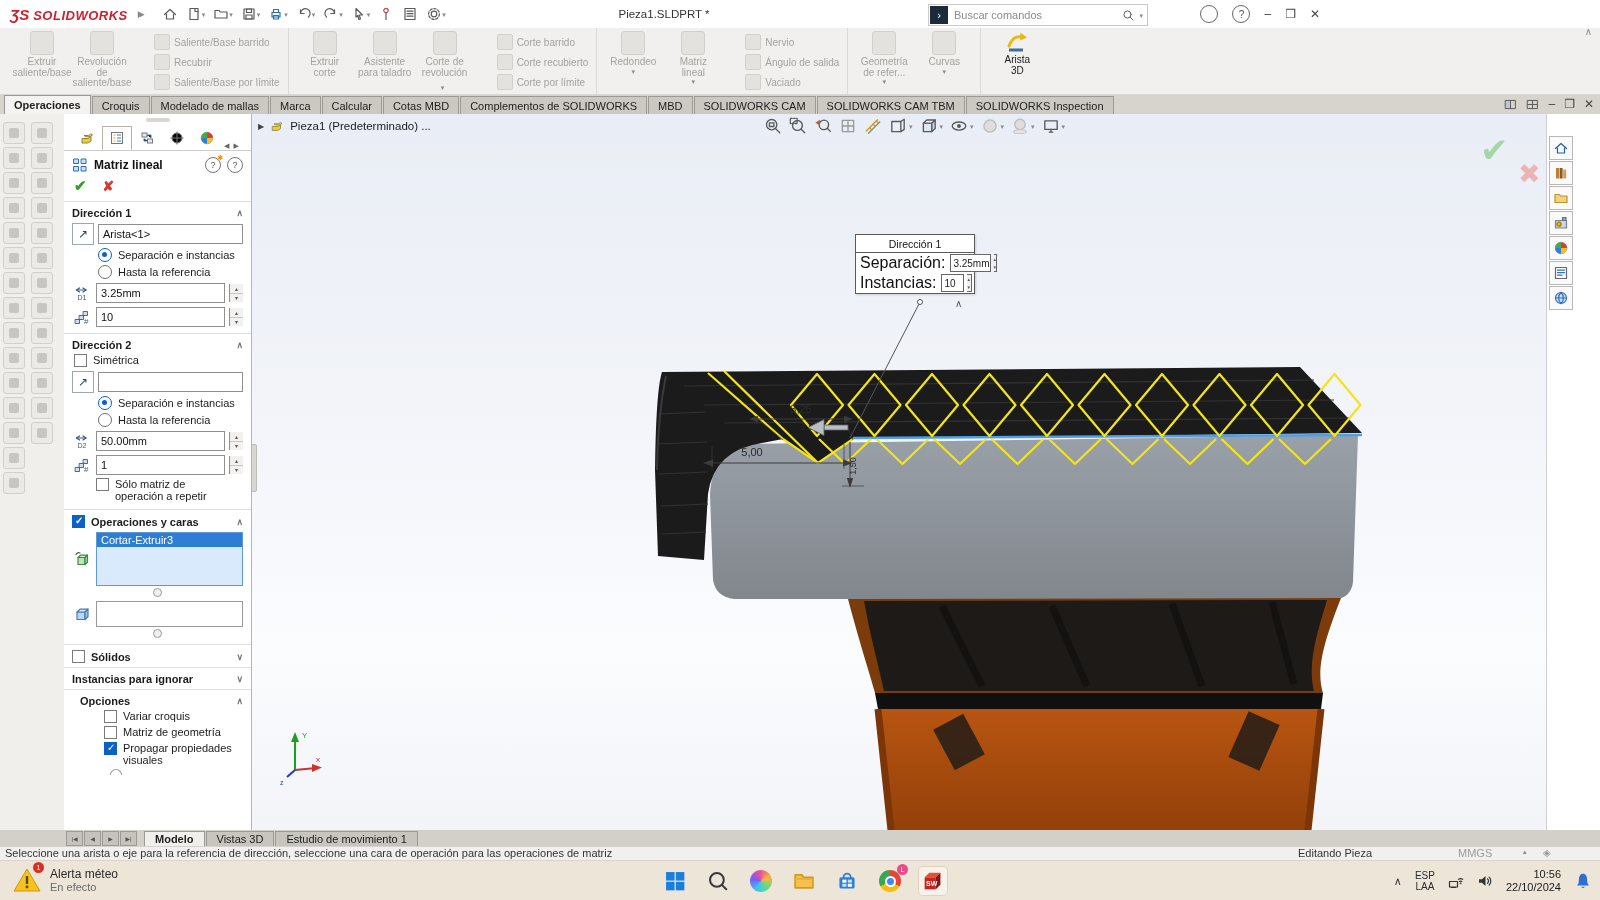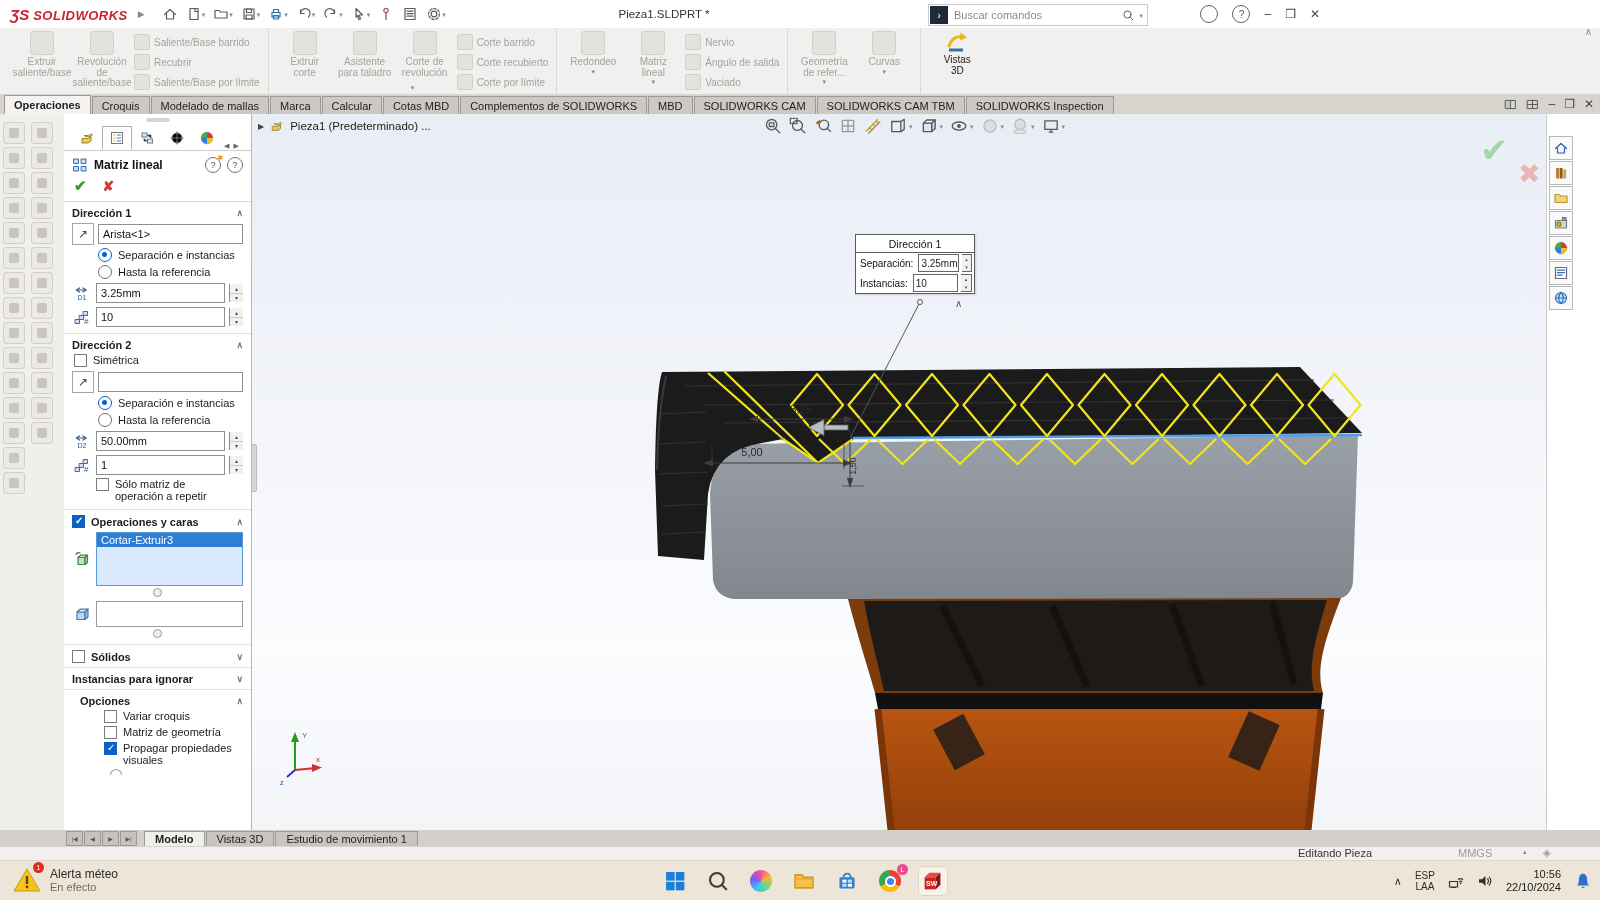--- a/index.html
+++ b/index.html
@@ -28,21 +28,21 @@
   .winbtn{font-size:12px;color:#444;}
 
   
   #ribbon{position:absolute;left:0;top:28px;width:1600px;height:67px;background:#f1f0ee;border-bottom:1px solid #d9d7d4;display:flex;align-items:stretch;padding-left:6px;box-sizing:border-box;}
   .rgroup{display:flex;align-items:flex-start;padding:3px 6px 0 6px;position:relative;}
   .rgroup + .rgroup{border-left:1px solid #dcdad6;}
   .rbig{width:58px;display:flex;flex-direction:column;align-items:center;margin:0 1px;}
   .rbig .ph{width:22px;height:22px;border-radius:3px;background:#e4e2de;border:1px solid #d3d0cb;margin-bottom:2px;}
   .rlabel{font-size:10px;line-height:10.5px;color:#a4a29e;text-align:center;white-space:pre-line;}
   .rsmallcol{display:flex;flex-direction:column;justify-content:flex-start;margin:1px 2px;}
-  .rsmall{display:flex;align-items:center;height:20px;gap:4px;}
+  .rsmall{display:flex;align-items:center;height:20px;gap:4px;margin-left:20px;}
   .ph-s{width:14px;height:14px;border-radius:2px;background:#e4e2de;border:1px solid #d3d0cb;flex:0 0 auto;}
   .rsmall span.lbl{font-size:10px;color:#a4a29e;white-space:nowrap;}
   .center-dd{position:absolute;bottom:3px;left:50%;transform:translateX(-50%);}
   .rlabel.en{color:#1c1c1c;}
   #ribbon-collapse{position:absolute;right:8px;top:26px;font-size:10px;color:#8a8a8a;}
 
   
   #tabstrip{position:absolute;left:0;top:95px;width:1600px;height:19px;background:#d7d4ce;display:flex;align-items:flex-end;padding-left:4px;box-sizing:border-box;}
   .ctab{height:17px;display:flex;align-items:center;padding:0 9px;font-size:11px;color:#222;background:#ccc9c3;border:1px solid #9d9a95;border-bottom:none;margin-right:1px;}
   .ctab.active{background:#f4f3f1;font-weight:bold;height:18px;}
@@ -95,21 +95,21 @@
   
   #viewport{position:absolute;left:252px;top:114px;width:1294px;height:716px;overflow:hidden;
             background:linear-gradient(180deg,#e9edf5 0%,#f3f5fa 45%,#fbfcfe 75%,#f2f4f8 100%);}
   #tree-flyout{position:absolute;left:6px;top:5px;display:flex;align-items:center;gap:6px;font-size:11.5px;color:#222;}
   #tree-flyout .tri{font-size:8px;color:#444;}
   #headsup{position:absolute;left:512px;top:3px;display:flex;align-items:center;gap:7px;}
   .hu{display:flex;align-items:center;gap:2px;}
   #callout{position:absolute;left:603px;top:120px;width:118px;background:#fff;border:1px solid #5a5a5a;box-shadow:1px 1px 2px rgba(0,0,0,.15);}
   #callout .hd{height:17px;display:flex;align-items:center;justify-content:center;font-size:10.5px;color:#111;border-bottom:1px solid #5a5a5a;}
   #callout .row{display:flex;align-items:center;height:20px;padding:0 2px 0 4px;gap:3px;}
-  #callout .lb{font-size:10px;color:#111;flex:1;padding-right:2px;}
+  #callout .lb{font-size:16px;color:#111;flex:1;padding-right:2px;}
   #callout .vf{width:44px;height:16px;border:1px solid #666;display:flex;align-items:center;padding-left:2px;font-size:10px;background:#fff;}
   #callout .sp{width:11px;height:16px;border:1px solid #666;border-left:none;display:flex;flex-direction:column;}
   #callout .sp b{flex:1;display:flex;align-items:center;justify-content:center;font-size:5px;color:#555;background:#f2f1ef;font-weight:normal;}
   #callout-chev{position:absolute;left:703px;top:184px;font-size:10px;color:#555;}
   #confirm-check{position:absolute;left:1228px;top:16px;font-size:34px;color:#8ecf8e;opacity:.75;}
   #confirm-x{position:absolute;left:1266px;top:44px;font-size:27px;color:#eba6a6;opacity:.8;}
   #vp-splitter{position:absolute;left:-2px;top:330px;width:5px;height:46px;background:#d9d7d3;border:1px solid #bebcb8;border-radius:2px;}
 
   
   #taskpane{position:absolute;left:1546px;top:114px;width:54px;height:716px;background:#fff;border-left:1px solid #cfcfcf;box-sizing:border-box;}
@@ -354,21 +354,21 @@
       </div>
       <div class="rgroup">
         <div class="rbig">
           <span class="ic">
             <svg width="24" height="24" viewBox="0 0 24 24">
               <path d="M4,15 Q8,4 17,6" stroke="#e8b90f" stroke-width="3" fill="none"></path>
               <path d="M15.5,1.5 L22,6.5 L15,9.5 Z" fill="#e8b90f" stroke="none"></path>
               <rect x="4" y="17.5" width="14" height="3" fill="#3a6ea5" stroke="none"></rect>
             </svg>
           </span>
-          <div class="rlabel en">Vistas
+          <div class="rlabel en">Arista
 3D</div>
         </div>
       </div>
     </div>
   <span id="ribbon-collapse">∧</span>
 
   <div id="tabstrip">
       <div class="ctab active">Operaciones</div>
       <div class="ctab">Croquis</div>
       <div class="ctab">Modelado de mallas</div>
@@ -1030,20 +1030,21 @@
     <span class="navbtn">▶|</span>
     <span style="width:6px;"></span>
     <span id="btabs" style="display:flex;align-items:flex-end;height:16px;">
         <span class="btab active">Modelo</span>
         <span class="btab">Vistas 3D</span>
         <span class="btab">Estudio de movimiento 1</span>
       </span>
   </div>
 
   <div id="statusbar">
+    <span class="msg">Seleccione una arista o eje para la referencia de dirección, seleccione una cara de operación para las operaciones de matriz</span>
     <span id="sb-len">Longitud: 31.7mm</span>
     <span id="sb-mode">Editando Pieza</span>
     <span id="sb-units">MMGS</span>
     <span id="sb-caret">▴</span>
     <span id="sb-tag">◈</span>
   </div>
 
   <div id="taskbar">
     <div id="weather">
       <span style="position:relative;display:inline-flex;">

